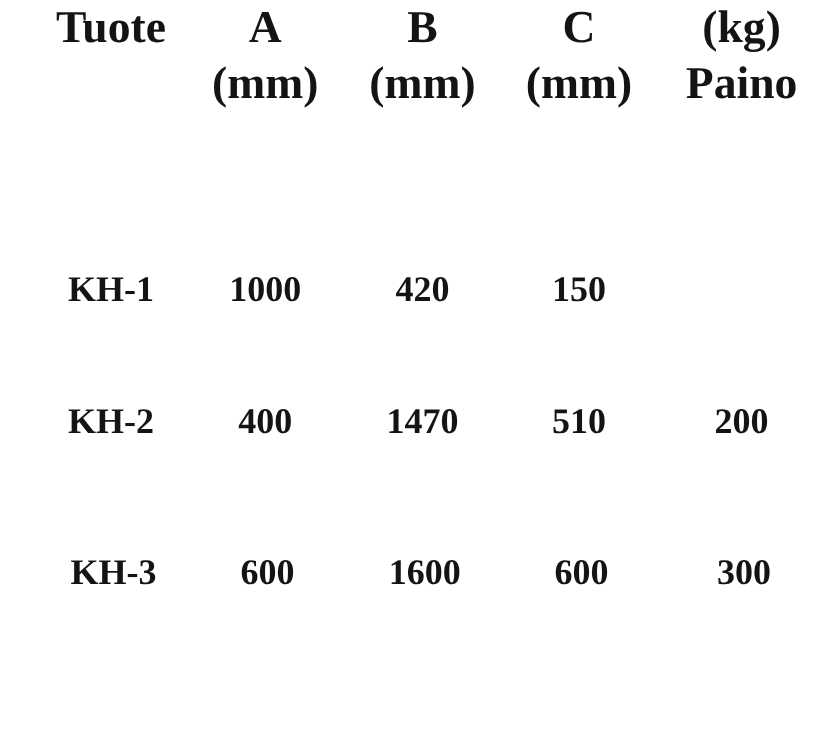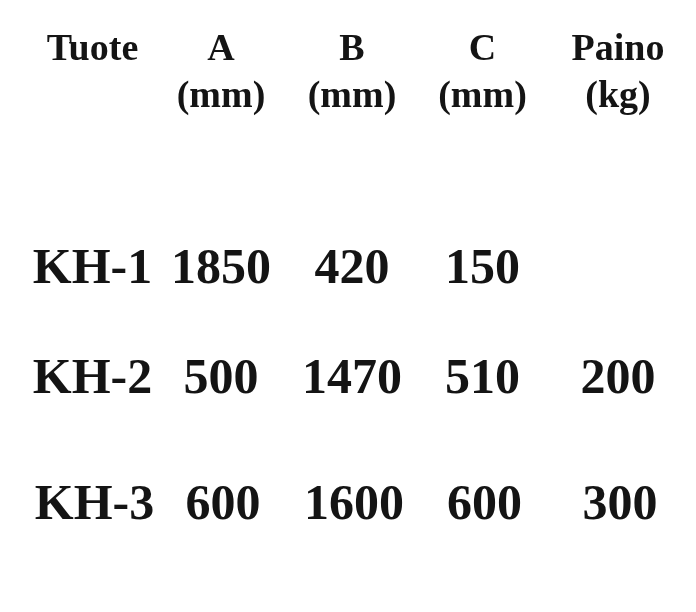--- a/index.html
+++ b/index.html
@@ -16,30 +16,30 @@
     font-family: "Liberation Serif", "DejaVu Serif", serif;
     font-weight: 700;
     color: #141414;
     background: #ffffff;
   }
   .grid-row {
     display: grid;
     grid-template-columns: 125px 132px 130px 131px 140px;
     padding-left: 30px;
   }
-  .header-row { padding-top: 24px; }
+  .header-row { }
   .header-row .cell {
     text-align: center;
     font-size: 38px;
     line-height: 47px;
     white-space: nowrap;
   }
   .body-row .cell {
     text-align: center;
-    font-size: 50px;
+    font-size: 30px;
     height: 40px;
     line-height: 40px;
     white-space: nowrap;
   }
   .row-1 { margin-top: 128px; }
   .row-2 { margin-top: 70px; }
   .row-3 { margin-top: 86px; padding-left: 32px; }
   .raised { position: relative; top: -7px; }
 </style>
 </head>
@@ -58,35 +58,35 @@
     </div>
     <div class="cell">
       <div>B</div>
       <div>(mm)</div>
     </div>
     <div class="cell">
       <div>C</div>
       <div>(mm)</div>
     </div>
     <div class="cell">
+      <div>(kg)</div>
       <div>Paino</div>
-      <div>(kg)</div>
     </div>
   </div>
 
   <div class="grid-row body-row row-1">
     <div class="cell">KH-1</div>
-    <div class="cell">1850</div>
+    <div class="cell">1000</div>
     <div class="cell">420</div>
     <div class="cell">150</div>
   </div>
 
   <div class="grid-row body-row row-2">
     <div class="cell">KH-2</div>
-    <div class="cell">500</div>
+    <div class="cell">400</div>
     <div class="cell">1470</div>
     <div class="cell">510</div>
     <div class="cell">200</div>
   </div>
 
   <div class="grid-row body-row row-3">
     <div class="cell">KH-3</div>
     <div class="cell">600</div>
     <div class="cell">1600</div>
     <div class="cell">600</div>

